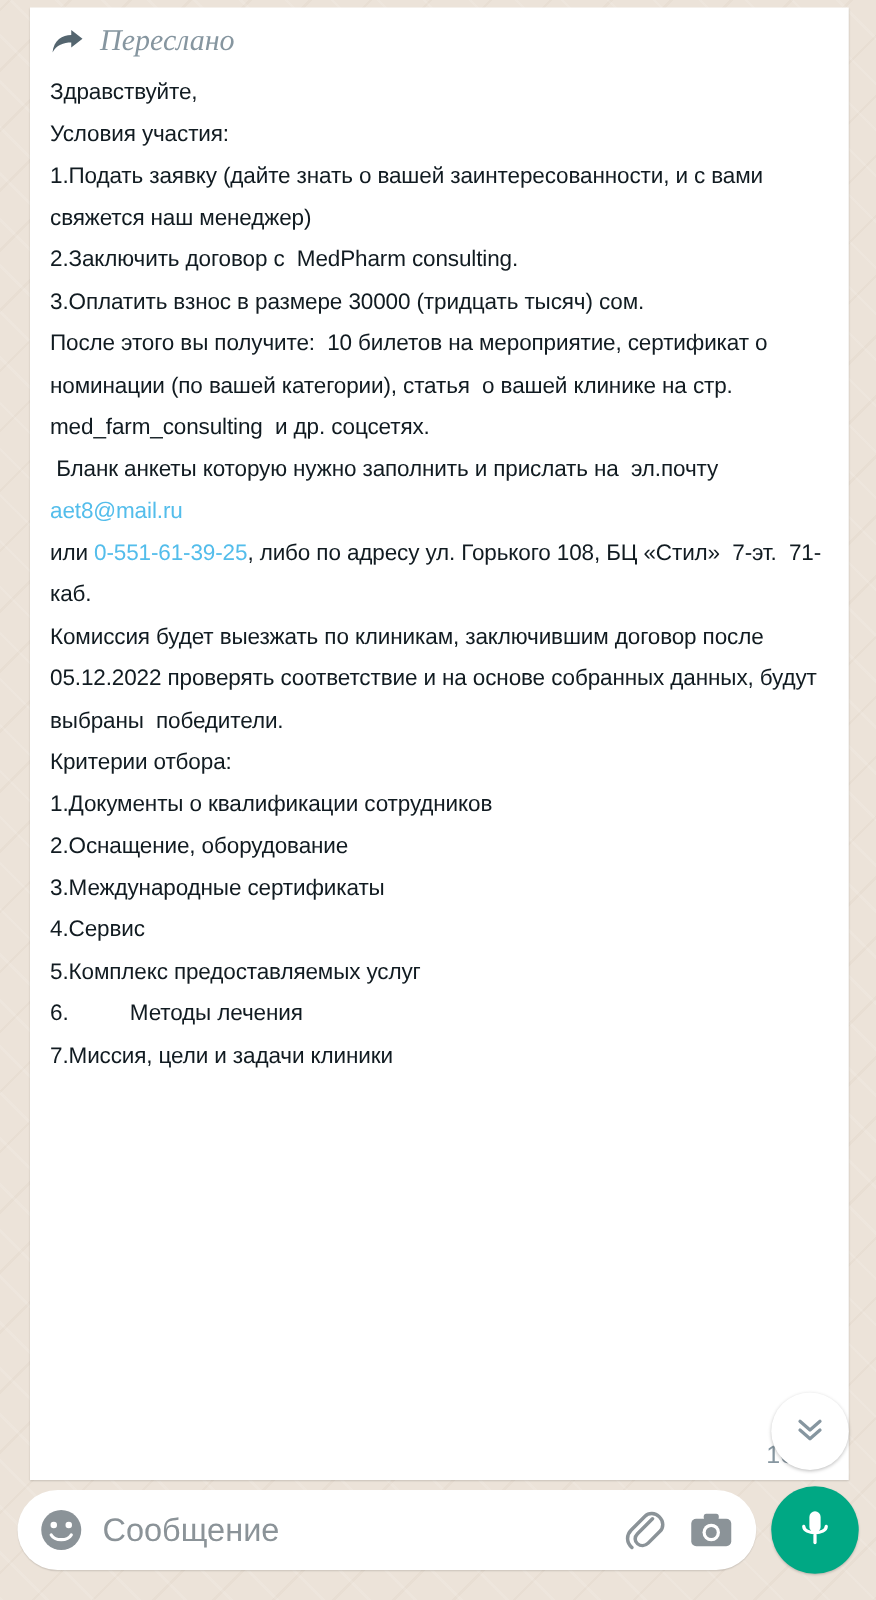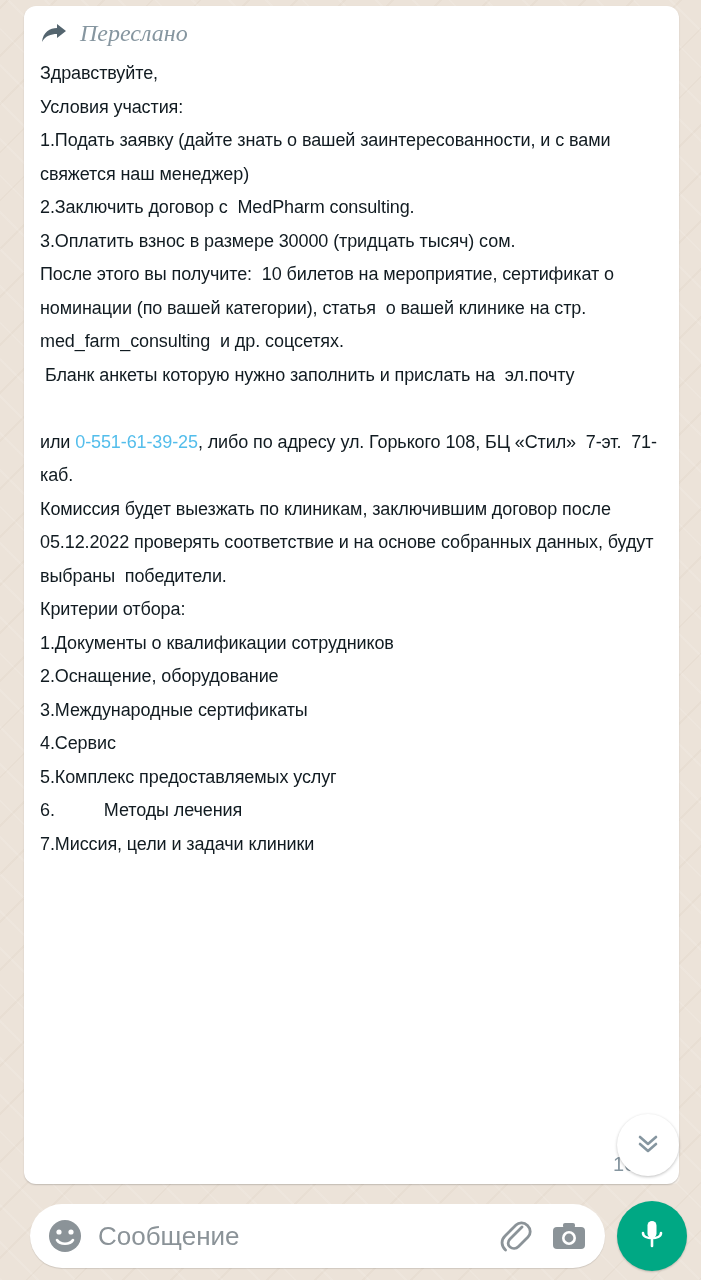--- a/index.html
+++ b/index.html
@@ -44,21 +44,21 @@
     z-index: 1;
     overflow: hidden;
   }
 
   .bubble {
     position: absolute;
     left: 24px;
     right: 22px;
     top: 6px;
     background: #ffffff;
-    border-radius: 12px;
+    border-radius: 0;
     box-shadow: 0 1px 1.5px rgba(0,0,0,0.18);
     padding: 14px 16px 8px 16px;
     min-height: 1178px;
   }
   .forwarded {
     display: flex;
     align-items: center;
     gap: 12px;
     margin-bottom: 10px;
   }
@@ -104,28 +104,27 @@
     box-shadow: 0 1px 3px rgba(0,0,0,0.25);
     display: flex;
     align-items: center;
     justify-content: center;
     z-index: 3;
   }
 
   
   .input-bar {
     position: absolute;
-    left: 0; right: 0; bottom: 0;
+    left: 0; right: 0; bottom: 12px;
     height: 88px;
     z-index: 4;
     display: flex;
     align-items: center;
     padding: 0 14px;
     gap: 12px;
-    margin-left: 16px;
   }
   .composer {
     flex: 1;
     height: 64px;
     background: #ffffff;
     border-radius: 34px;
     display: flex;
     align-items: center;
     padding: 0 16px;
     gap: 14px;
@@ -174,21 +173,21 @@
       <span class="fwd-label">Переслано</span>
     </div>
 
     <div class="msg-text"><span>Здравствуйте,
 Условия участия:
 1.Подать заявку (дайте знать о вашей заинтересованности, и с вами свяжется наш менеджер)
 2.Заключить договор с  MedPharm consulting.
 3.Оплатить взнос в размере 30000 (тридцать тысяч) сом.
 После этого вы получите:  10 билетов на мероприятие, сертификат о номинации (по вашей категории), статья  о вашей клинике на стр. med_farm_consulting  и др. соцсетях.
  Бланк анкеты которую нужно заполнить и прислать на  эл.почту
-</span><span>
+</span><a class="linkish">aet8@mail.ru</a><span>
 или </span><a class="linkish">0-551-61-39-25</a><span>, либо по адресу ул. Горького 108, БЦ «Стил»  7-эт.  71-каб.
 Комиссия будет выезжать по клиникам, заключившим договор после 05.12.2022 проверять соответствие и на основе собранных данных, будут выбраны  победители.
 Критерии отбора:
 1.Документы о квалификации сотрудников
 2.Оснащение, оборудование
 3.Международные сертификаты
 4.Сервис
 5.Комплекс предоставляемых услуг
 6.          Методы лечения
 7.Миссия, цели и задачи клиники</span></div>

